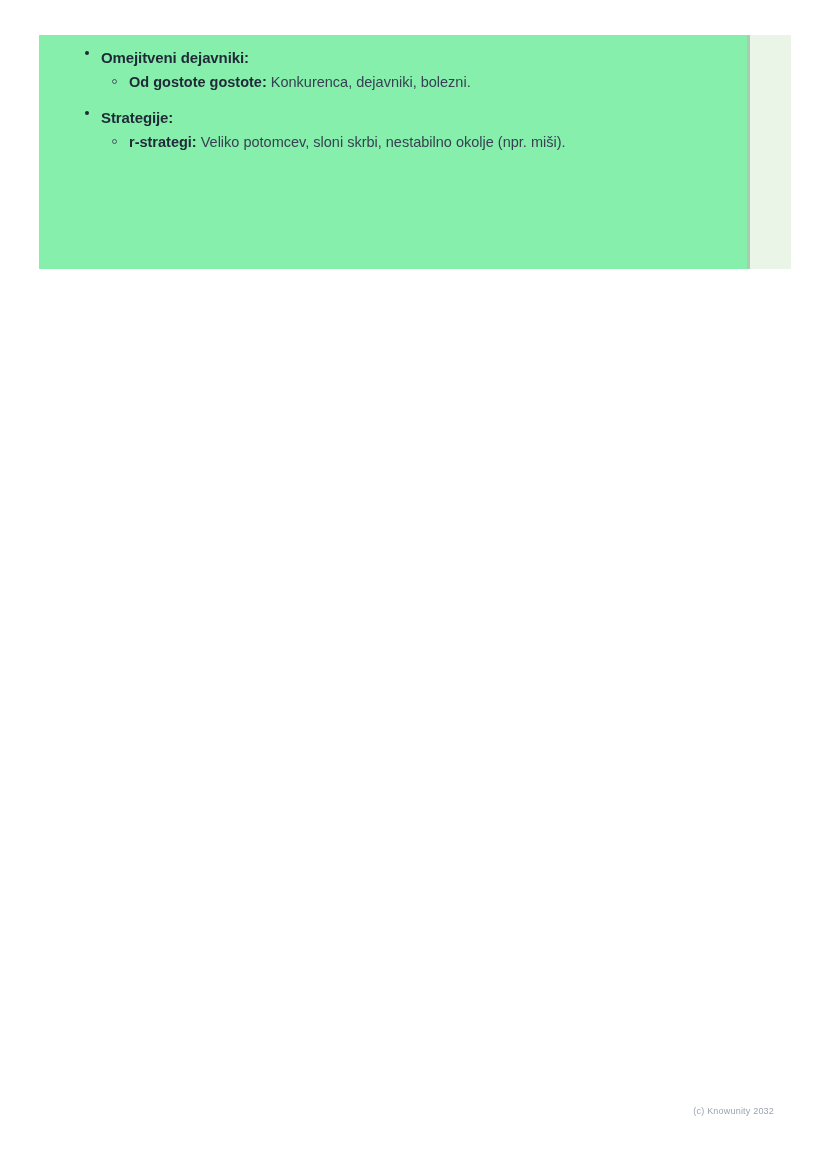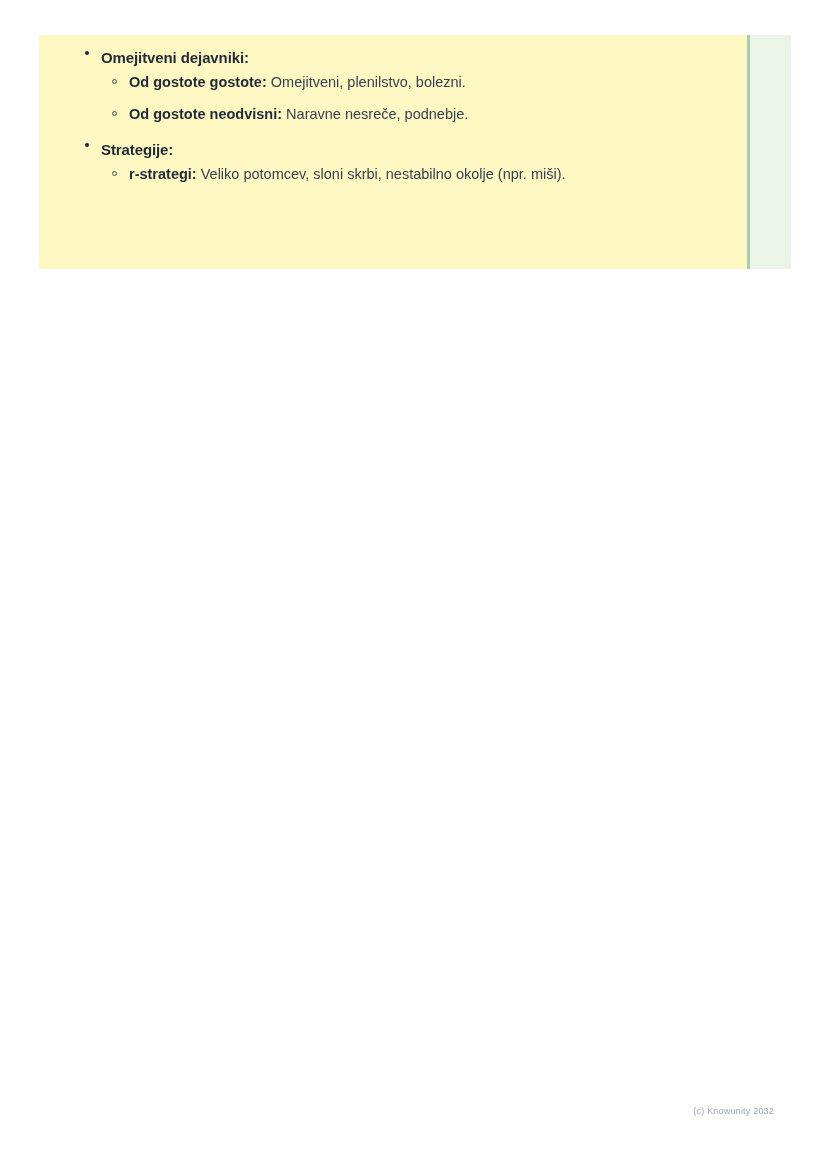--- a/index.html
+++ b/index.html
@@ -18,21 +18,21 @@
     width: 828px;
     height: 1171px;
     overflow: hidden;
   }
   .card {
     position: absolute;
     left: 39px;
     top: 35px;
     width: 752px;
     height: 234px;
-    background: #fef9c3;
+    background: #86efac;
     box-sizing: border-box;
     overflow: hidden;
   }
   .card-accent {
     position: absolute;
     right: 0;
     top: 0;
     width: 41px;
     height: 100%;
     background: #eaf5e7;
@@ -131,25 +131,21 @@
 
     <div class="content">
       <ul class="level1">
 
         <li class="bullet-item">
           <span class="disc"></span>
           <div class="heading">Omejitveni dejavniki:</div>
           <ul class="level2">
             <li class="sub-item">
               <span class="circle"></span>
-              <span class="sub-label">Od gostote gostote:</span><span class="sub-text"> Omejitveni, plenilstvo, bolezni.</span>
-            </li>
-            <li class="sub-item">
-              <span class="circle"></span>
-              <span class="sub-label">Od gostote neodvisni:</span><span class="sub-text"> Naravne nesreče, podnebje.</span>
+              <span class="sub-label">Od gostote gostote:</span><span class="sub-text"> Konkurenca, dejavniki, bolezni.</span>
             </li>
           </ul>
         </li>
 
         <li class="bullet-item">
           <span class="disc"></span>
           <div class="heading">Strategije:</div>
           <ul class="level2">
             <li class="sub-item">
               <span class="circle"></span>

